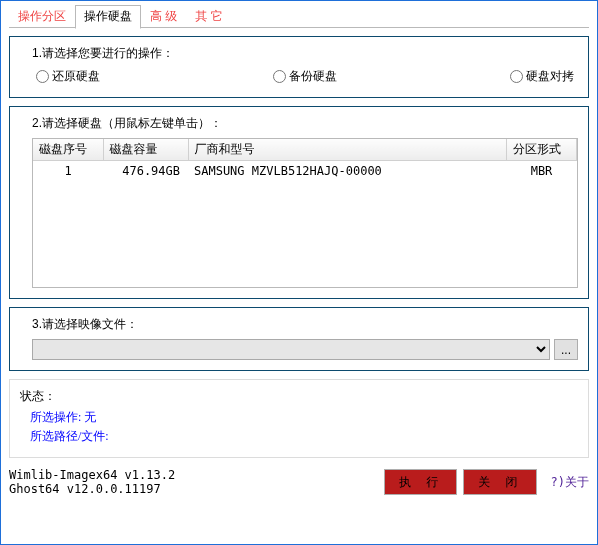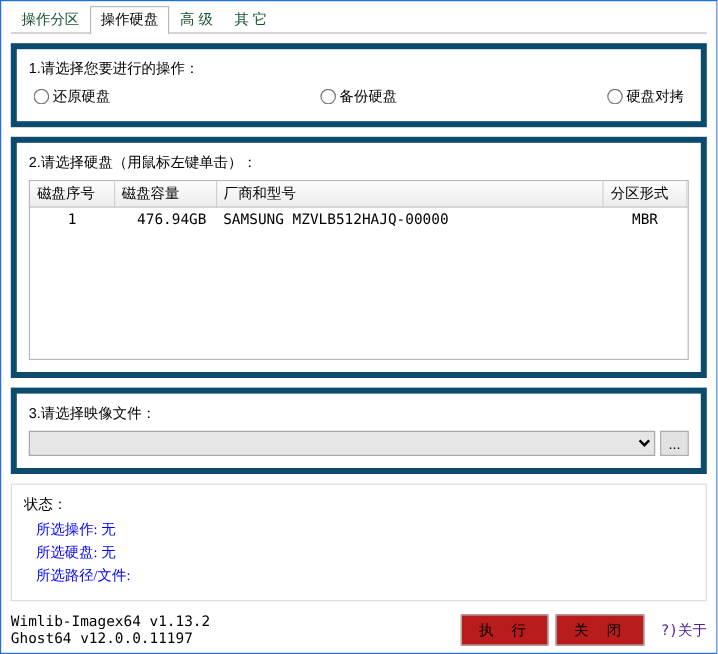--- a/index.html
+++ b/index.html
@@ -67,26 +67,26 @@
     font-size: 12px;
     position: relative;
     z-index: 1;
   }
   .tab.active {
     border-color: #b9b9b9;
     background: #fff;
     border-bottom: 1px solid #fff;
     margin-bottom: -1px;
   }
-  .tab.inactive { color: #14532d; }
+  .tab.inactive { color: #ef4444; }
 
   .panel {
-    border: 5px solid #0c4a6e;
+    border: 1px solid #0c4a6e;
     margin-top: 8px;
-    padding: 8px 10px 10px 10px;
+    padding: 8px 10px 10px 22px;
   }
   .panel-label { font-size: 12px; margin-bottom: 6px; }
 
   .radio-row { display: flex; justify-content: space-between; padding: 0 4px 2px 4px; }
   .radio-item { display: flex; align-items: center; gap: 3px; }
   .radio-item input { margin: 0; }
 
   .table-wrap {
     border: 1px solid #b9b9b9;
     height: 150px;
@@ -221,23 +221,20 @@
           </div>
       </div>
     </div>
 
     <div class="status-panel">
       <div class="status-title">状态：</div>
       <div class="status-line">
         <span>所选操作:</span> <span>无</span>
       </div>
       <div class="status-line">
-        <span>所选硬盘:</span> <span>无</span>
-      </div>
-      <div class="status-line">
         <span>所选路径/文件:</span> <span></span>
       </div>
     </div>
 
     <div class="footer">
       <div class="footer-left">
         <div>Wimlib-Imagex64 v1.13.2</div>
         <div>Ghost64 v12.0.0.11197</div>
       </div>
       <div class="footer-btns">

